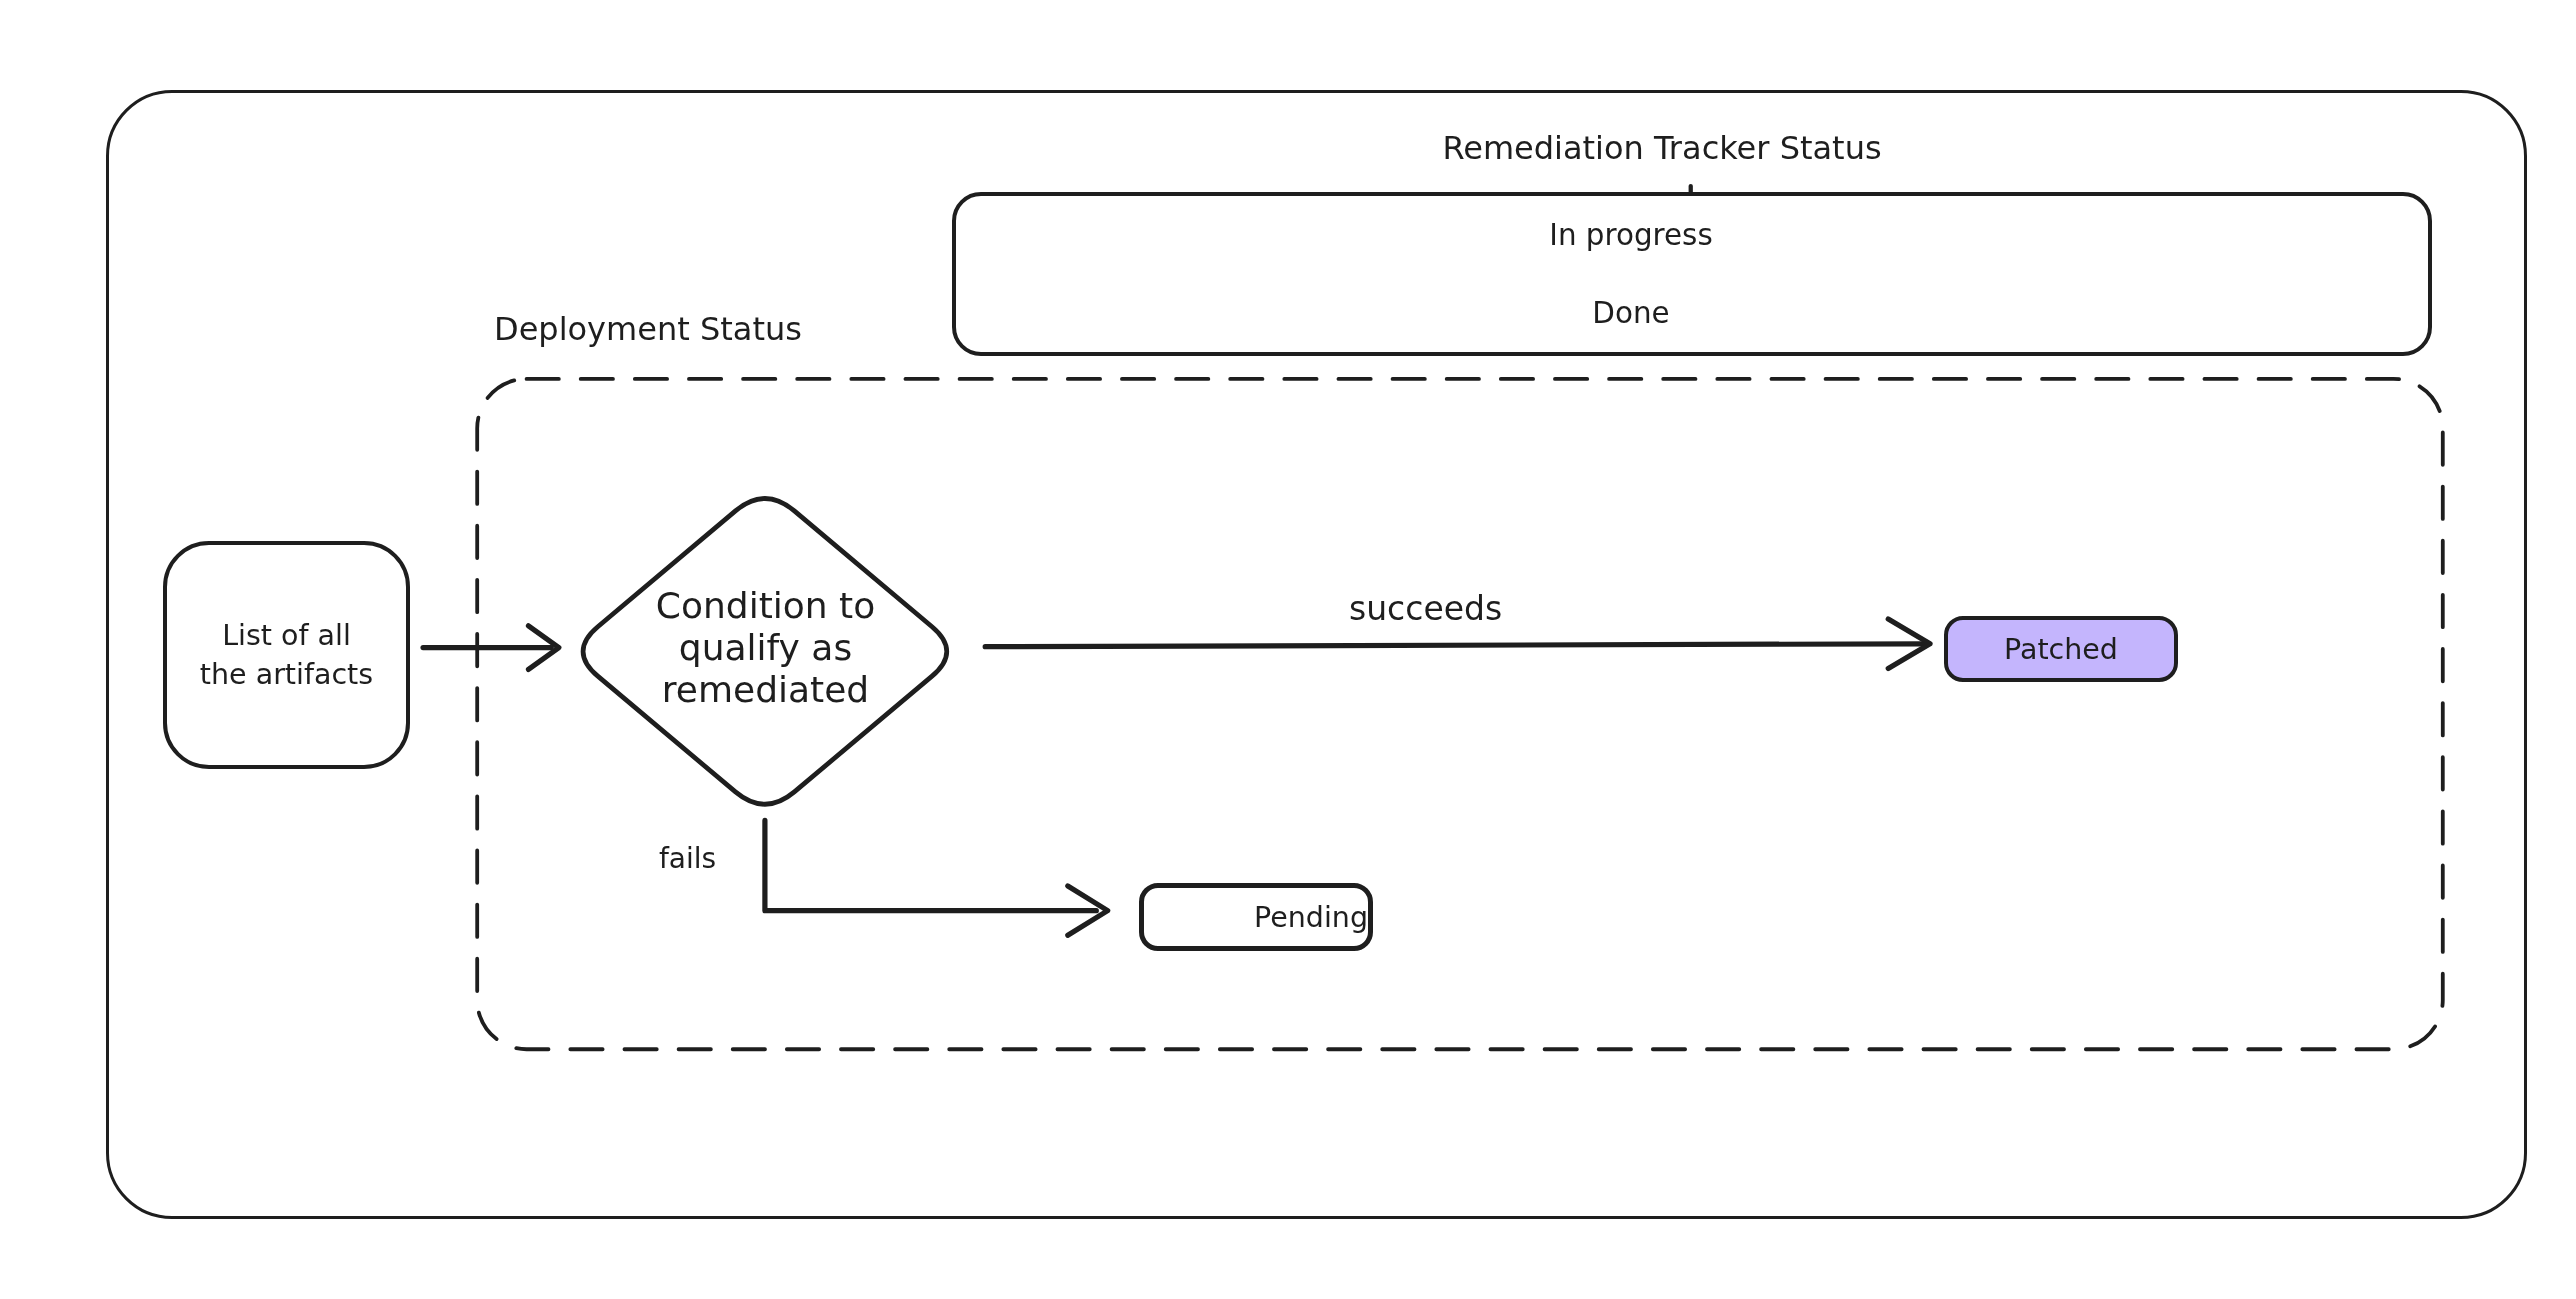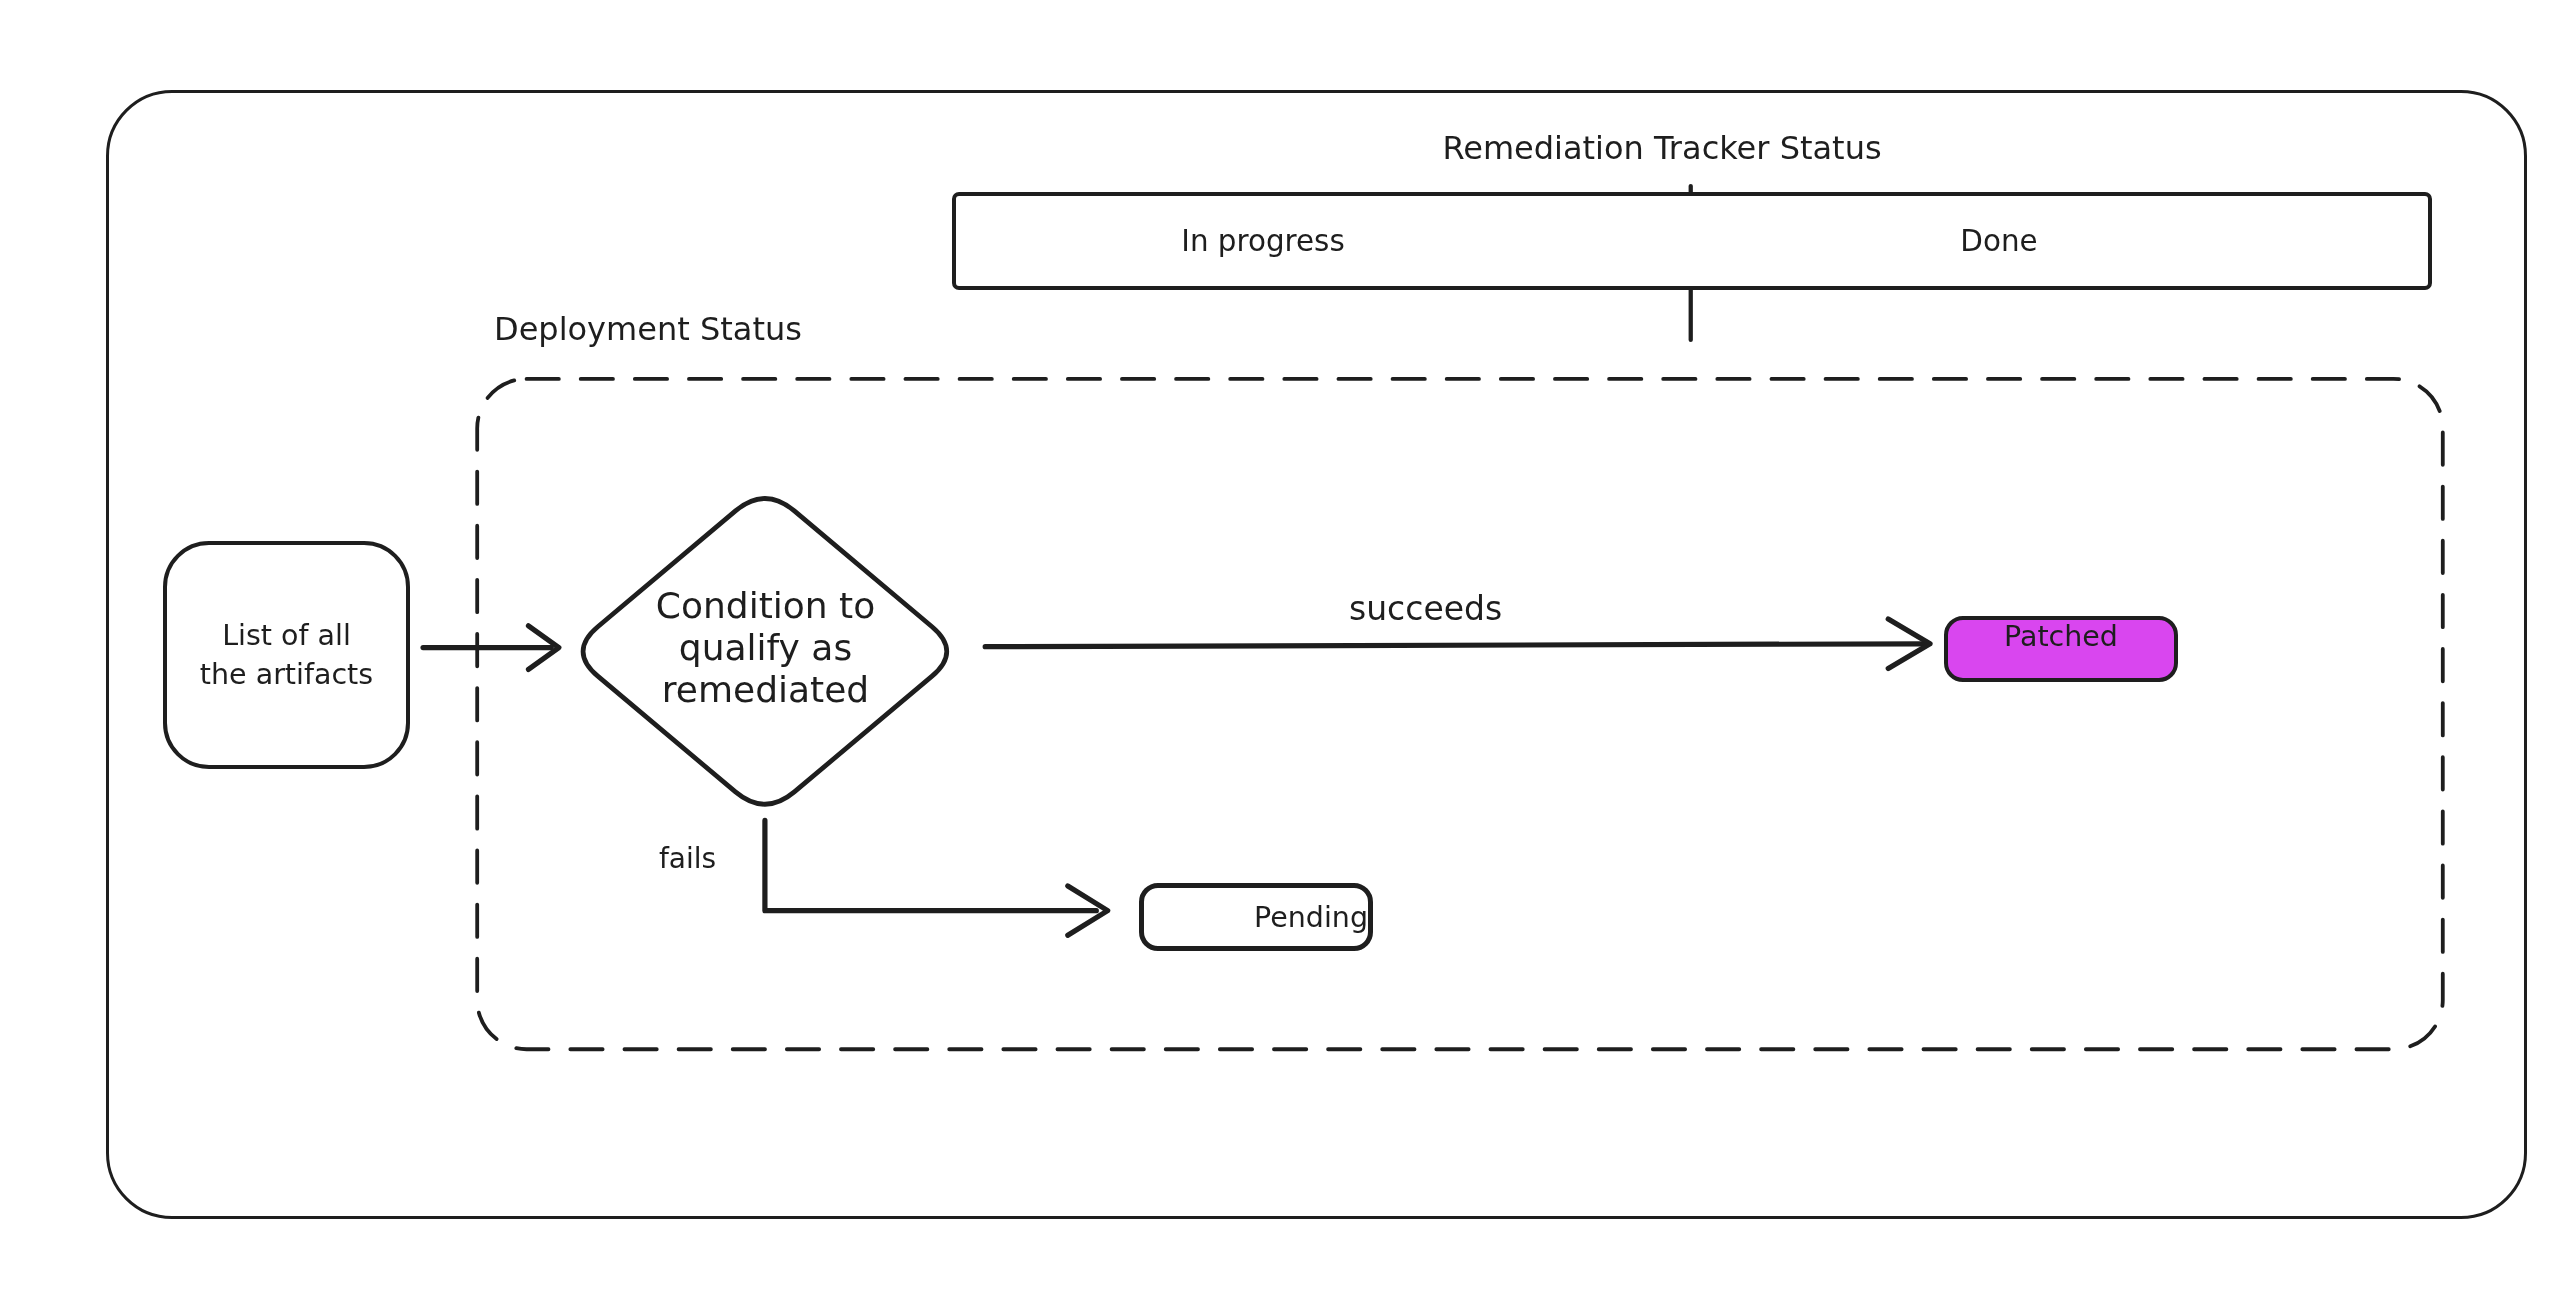--- a/index.html
+++ b/index.html
@@ -35,26 +35,27 @@
     width: 494px;
     text-align: center;
     font-size: 32px;
     line-height: 44px;
     white-space: nowrap;
   }
 
   
   #tracker-box {
     left: 912px; top: 192px;
-    width: 1480px; height: 98px;
+    width: 1480px; height: 164px;
     border: 4.3px solid #1e1e1e;
-    border-radius: 7px;
-    box-sizing: border-box;
-    display: flex;
-    background: #ffffff;
+    border-radius: 29px;
+    box-sizing: border-box;
+    display: flex;
+    background: #ffffff;
+    flex-direction: column;
   }
   .tracker-cell {
     flex: 1;
     display: flex;
     align-items: center;
     justify-content: center;
     font-size: 29.4px;
   }
   .tracker-cell span { transform: translateX(-61px); }
 
@@ -104,24 +105,24 @@
   }
 
   
   #patched-node {
     left: 1904px; top: 616px;
     width: 234px; height: 66px;
     border: 4.7px solid #1e1e1e;
     border-radius: 19px;
     box-sizing: border-box;
     display: flex;
-    align-items: flex-start;
+    align-items: center;
     justify-content: center;
     font-size: 28.5px;
-    background: #d946ef;
+    background: #c4b5fd;
   }
 
   
   #pending-node {
     left: 1099px; top: 883px;
     width: 234px; height: 68px;
     border: 5.2px solid #1e1e1e;
     border-radius: 19px;
     box-sizing: border-box;
     display: flex;

